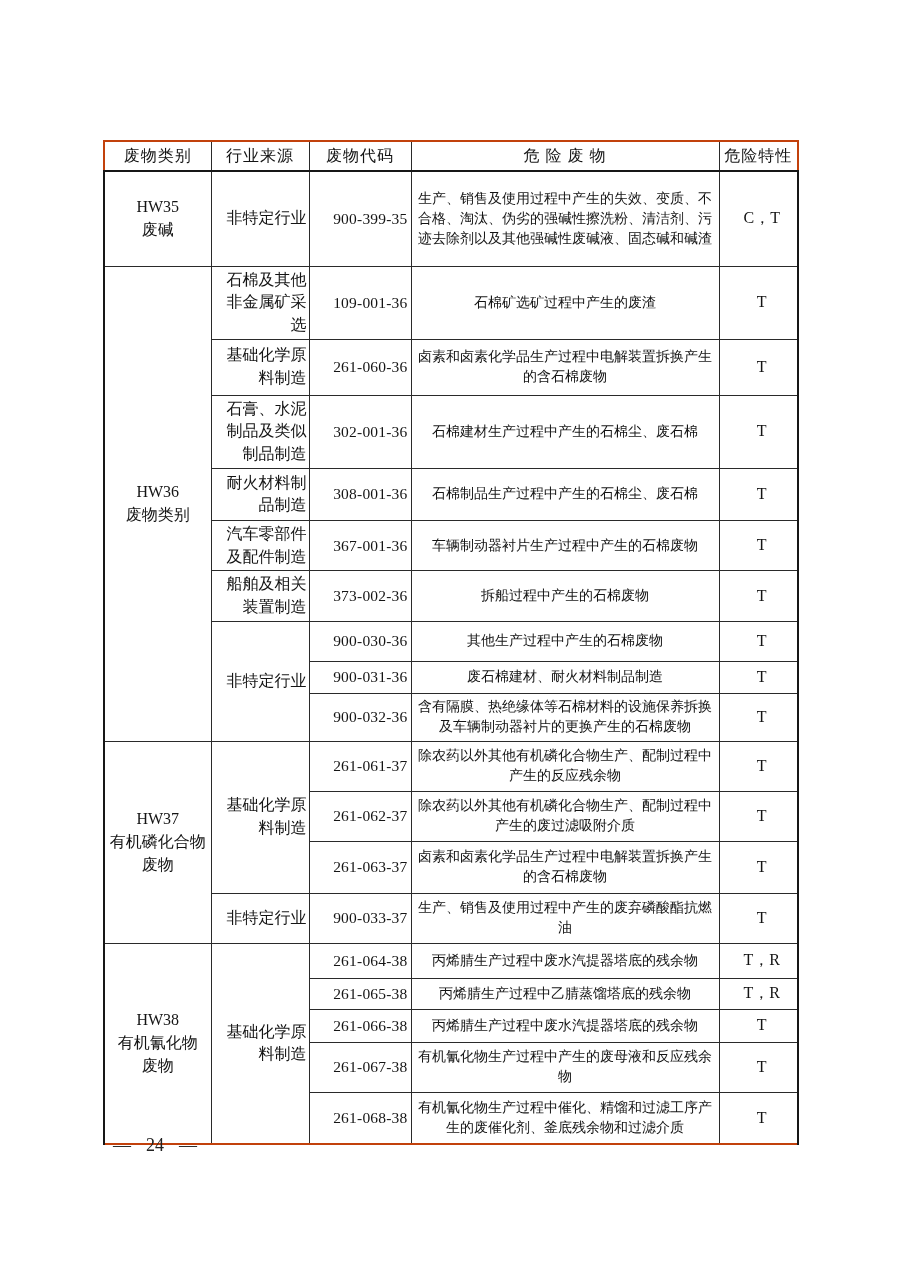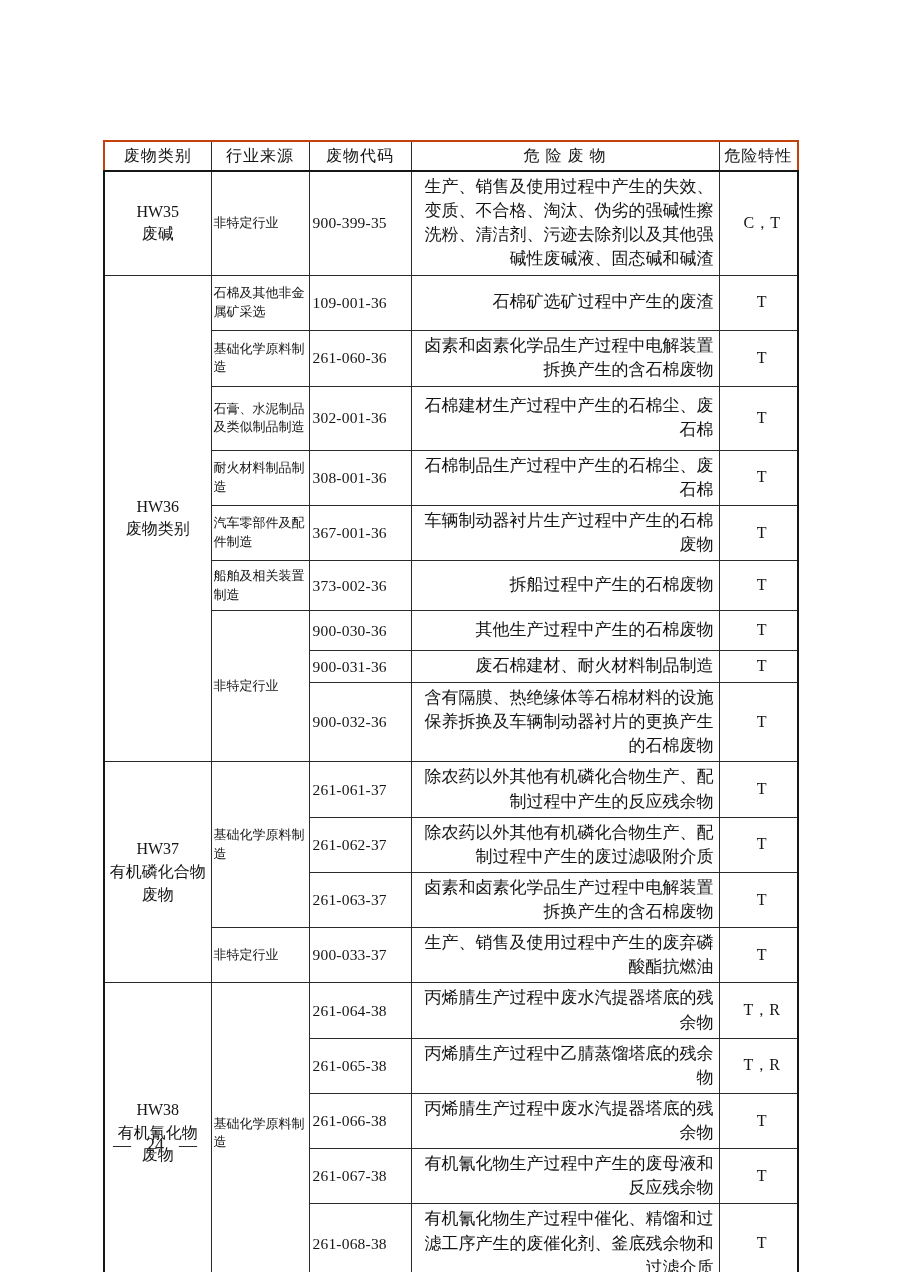--- a/index.html
+++ b/index.html
@@ -32,32 +32,32 @@
     text-align: center;
     border-bottom: 2px solid #161616;
     letter-spacing: 1px;
   }
   td.cell-category {
     text-align: center;
     white-space: pre-line;
     border-left: 2px solid #161616;
   }
   td.cell-industry {
-    text-align: left;
-    font-size: 13px;
+    text-align: right;
+    font-size: 16px;
     padding: 2px 2px;
   }
   td.cell-code {
-    text-align: left;
+    text-align: right;
     font-size: 15.5px;
     letter-spacing: 0.2px;
   }
   td.cell-waste {
-    text-align: right;
-    font-size: 17px;
+    text-align: center;
+    font-size: 14px;
     padding: 3px 5px;
   }
   td.cell-hazard {
     text-align: center;
     border-right: 2px solid #161616;
     padding-left: 10px;
   }
   .group-start td { border-top: 1.5px solid #161616; }
   .page-footer {
     position: absolute;

